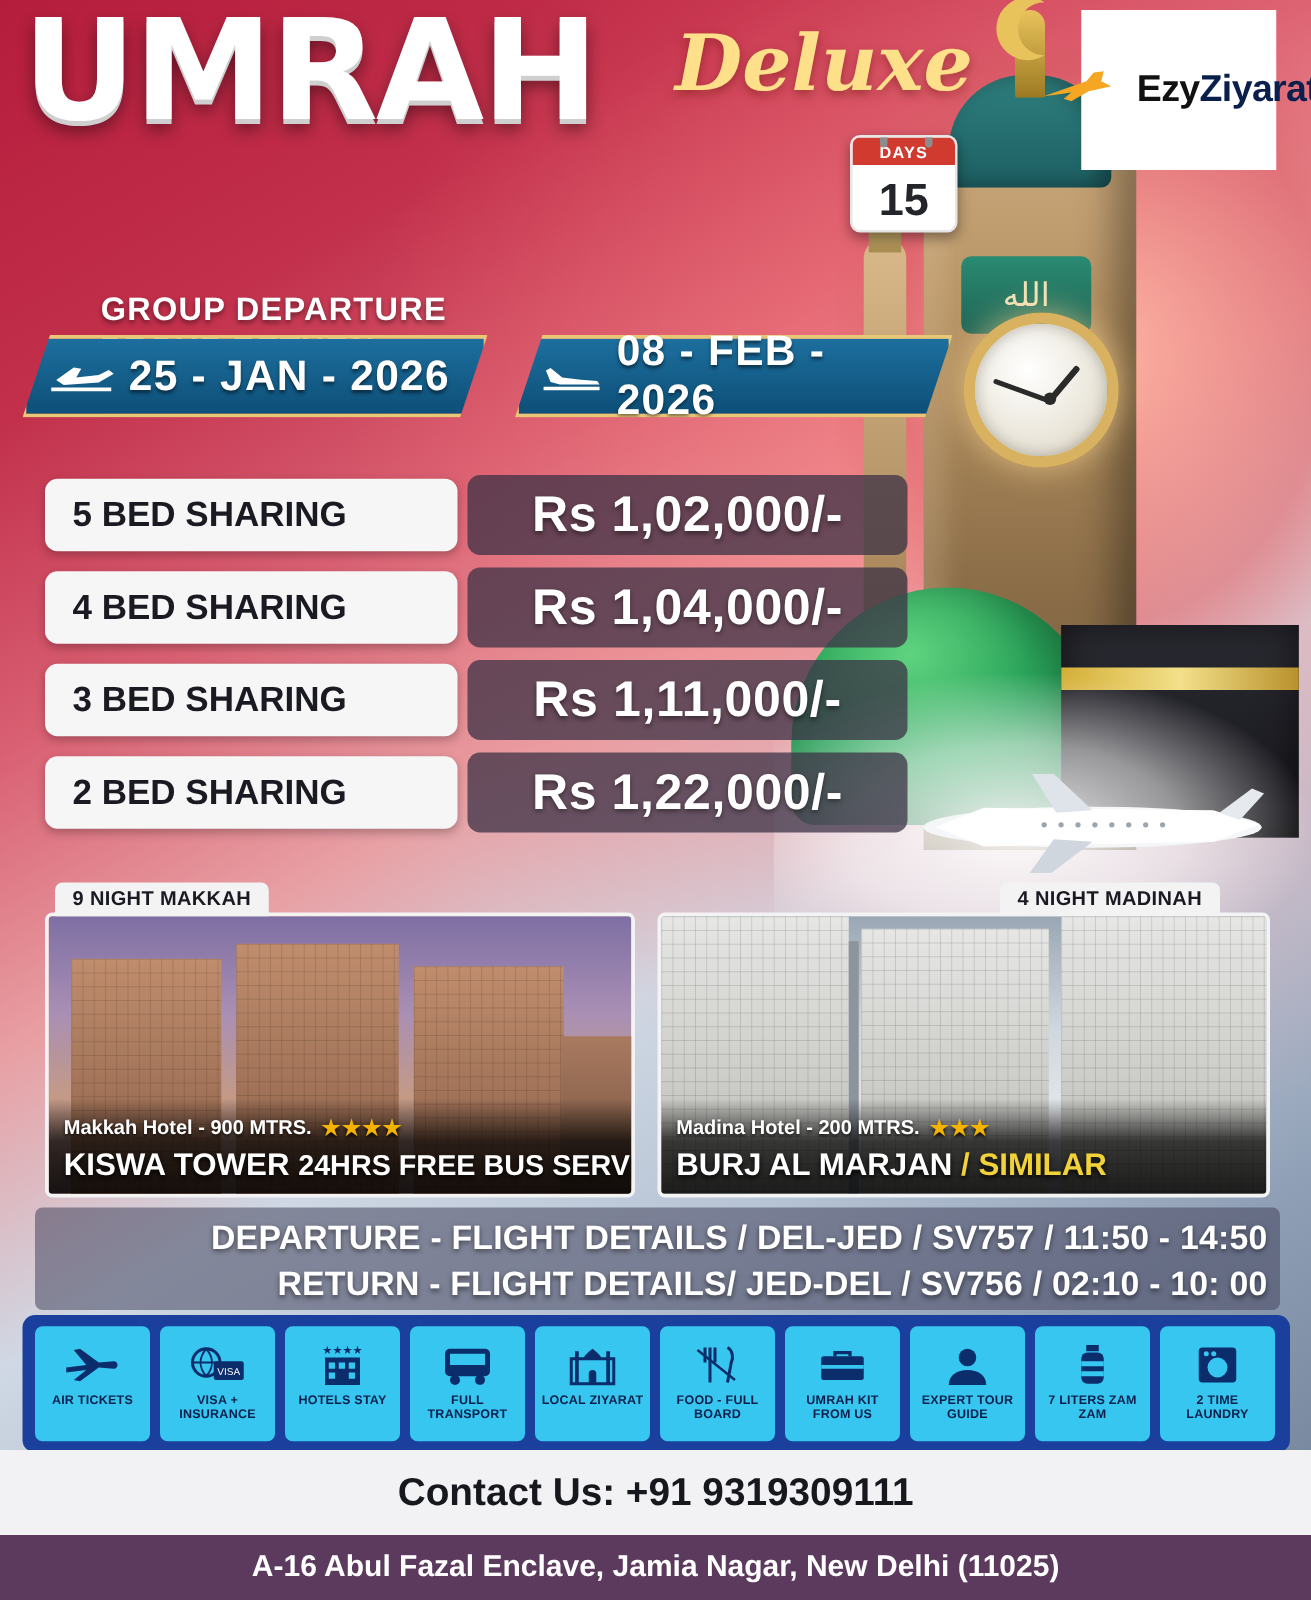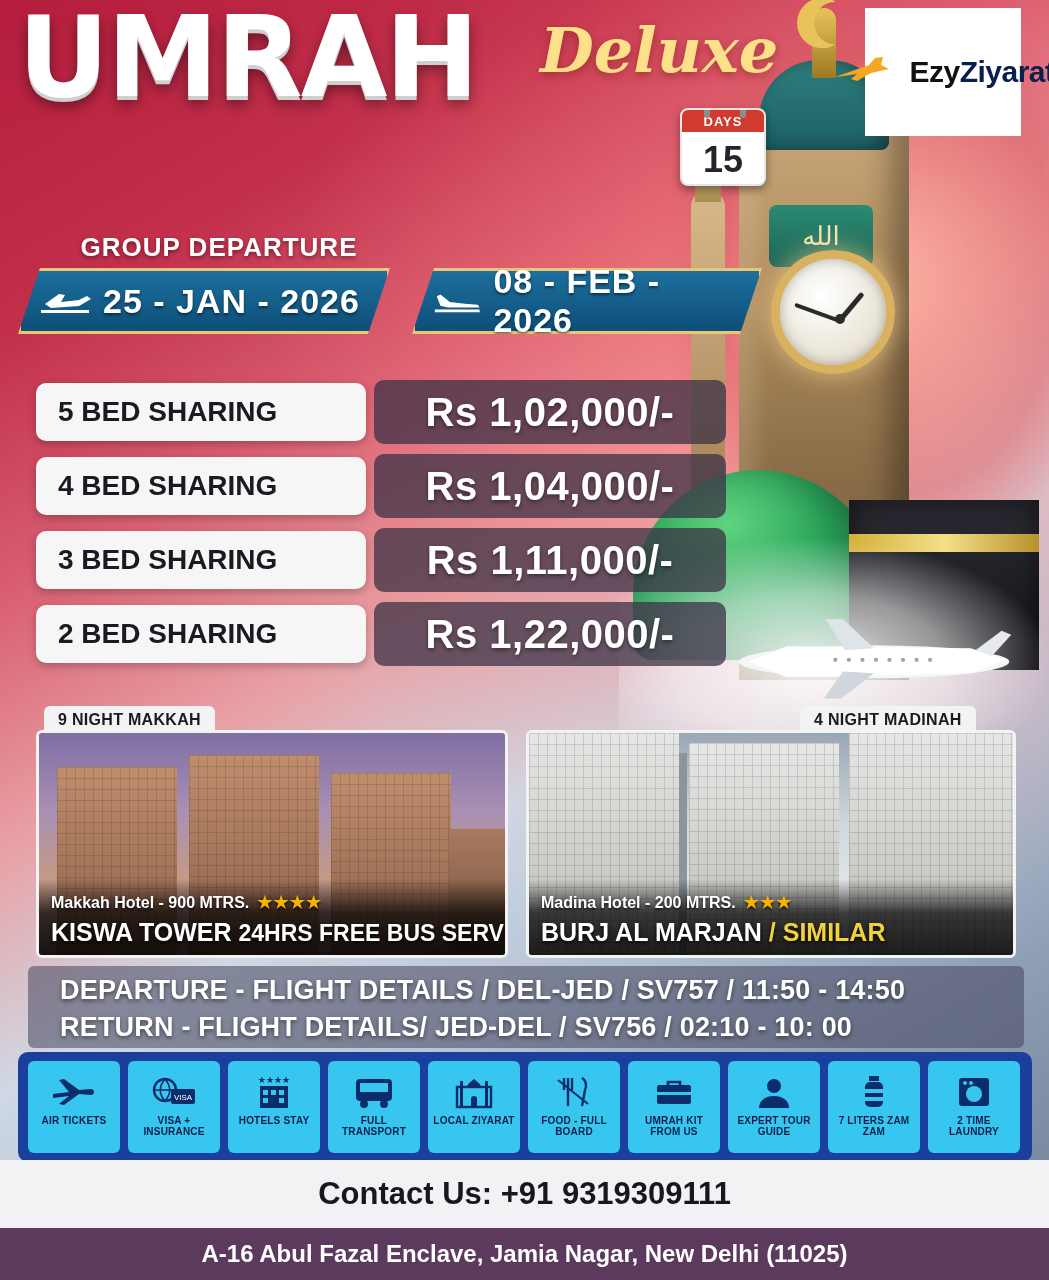--- a/index.html
+++ b/index.html
@@ -141,21 +141,21 @@
   .hotel-sub { position: absolute; left: 12px; bottom: 42px; display: flex; align-items: center; gap: 8px;
     color: #fff; font-size: 16px; font-weight: 700; text-shadow: 0 2px 3px rgba(0,0,0,0.8); }
   .stars { color: #f5b301; font-size: 17px; letter-spacing: 1px; }
   .hotel-name { position: absolute; left: 12px; bottom: 8px; color: #fff; font-size: 25px; font-weight: 800;
     text-shadow: 0 2px 4px rgba(0,0,0,0.85); white-space: nowrap; }
   .hotel-name .accent { color: #f2d23a; }
   .hotel-name .white { color: #ffffff; }
 
   
   .flights { position: absolute; left: 28px; top: 966px; width: 996px; height: 82px;
-    background: rgba(70,70,95,0.55); border-radius: 6px; padding: 6px 10px 0 32px; }
+    background: rgba(70,70,95,0.55); border-radius: 6px; padding: 6px 10px 0 32px; text-align: right; }
   .flight-line { color: #ffffff; font-size: 27px; font-weight: 800; letter-spacing: 0.2px;
     text-shadow: 0 2px 4px rgba(0,0,0,0.5); line-height: 37px; white-space: nowrap; }
 
   
   .incl-bar { position: absolute; left: 18px; top: 1052px; width: 1014px; height: 110px;
     background: #1b3f9c; border-radius: 10px; display: flex; align-items: center; gap: 8px; padding: 0 10px; }
   .incl { width: 92px; height: 92px; background: #37c6ef; border-radius: 6px;
     display: flex; flex-direction: column; align-items: center; justify-content: flex-start;
     padding-top: 8px; }
   .incl .icon { height: 46px; display: flex; align-items: center; justify-content: center; }

